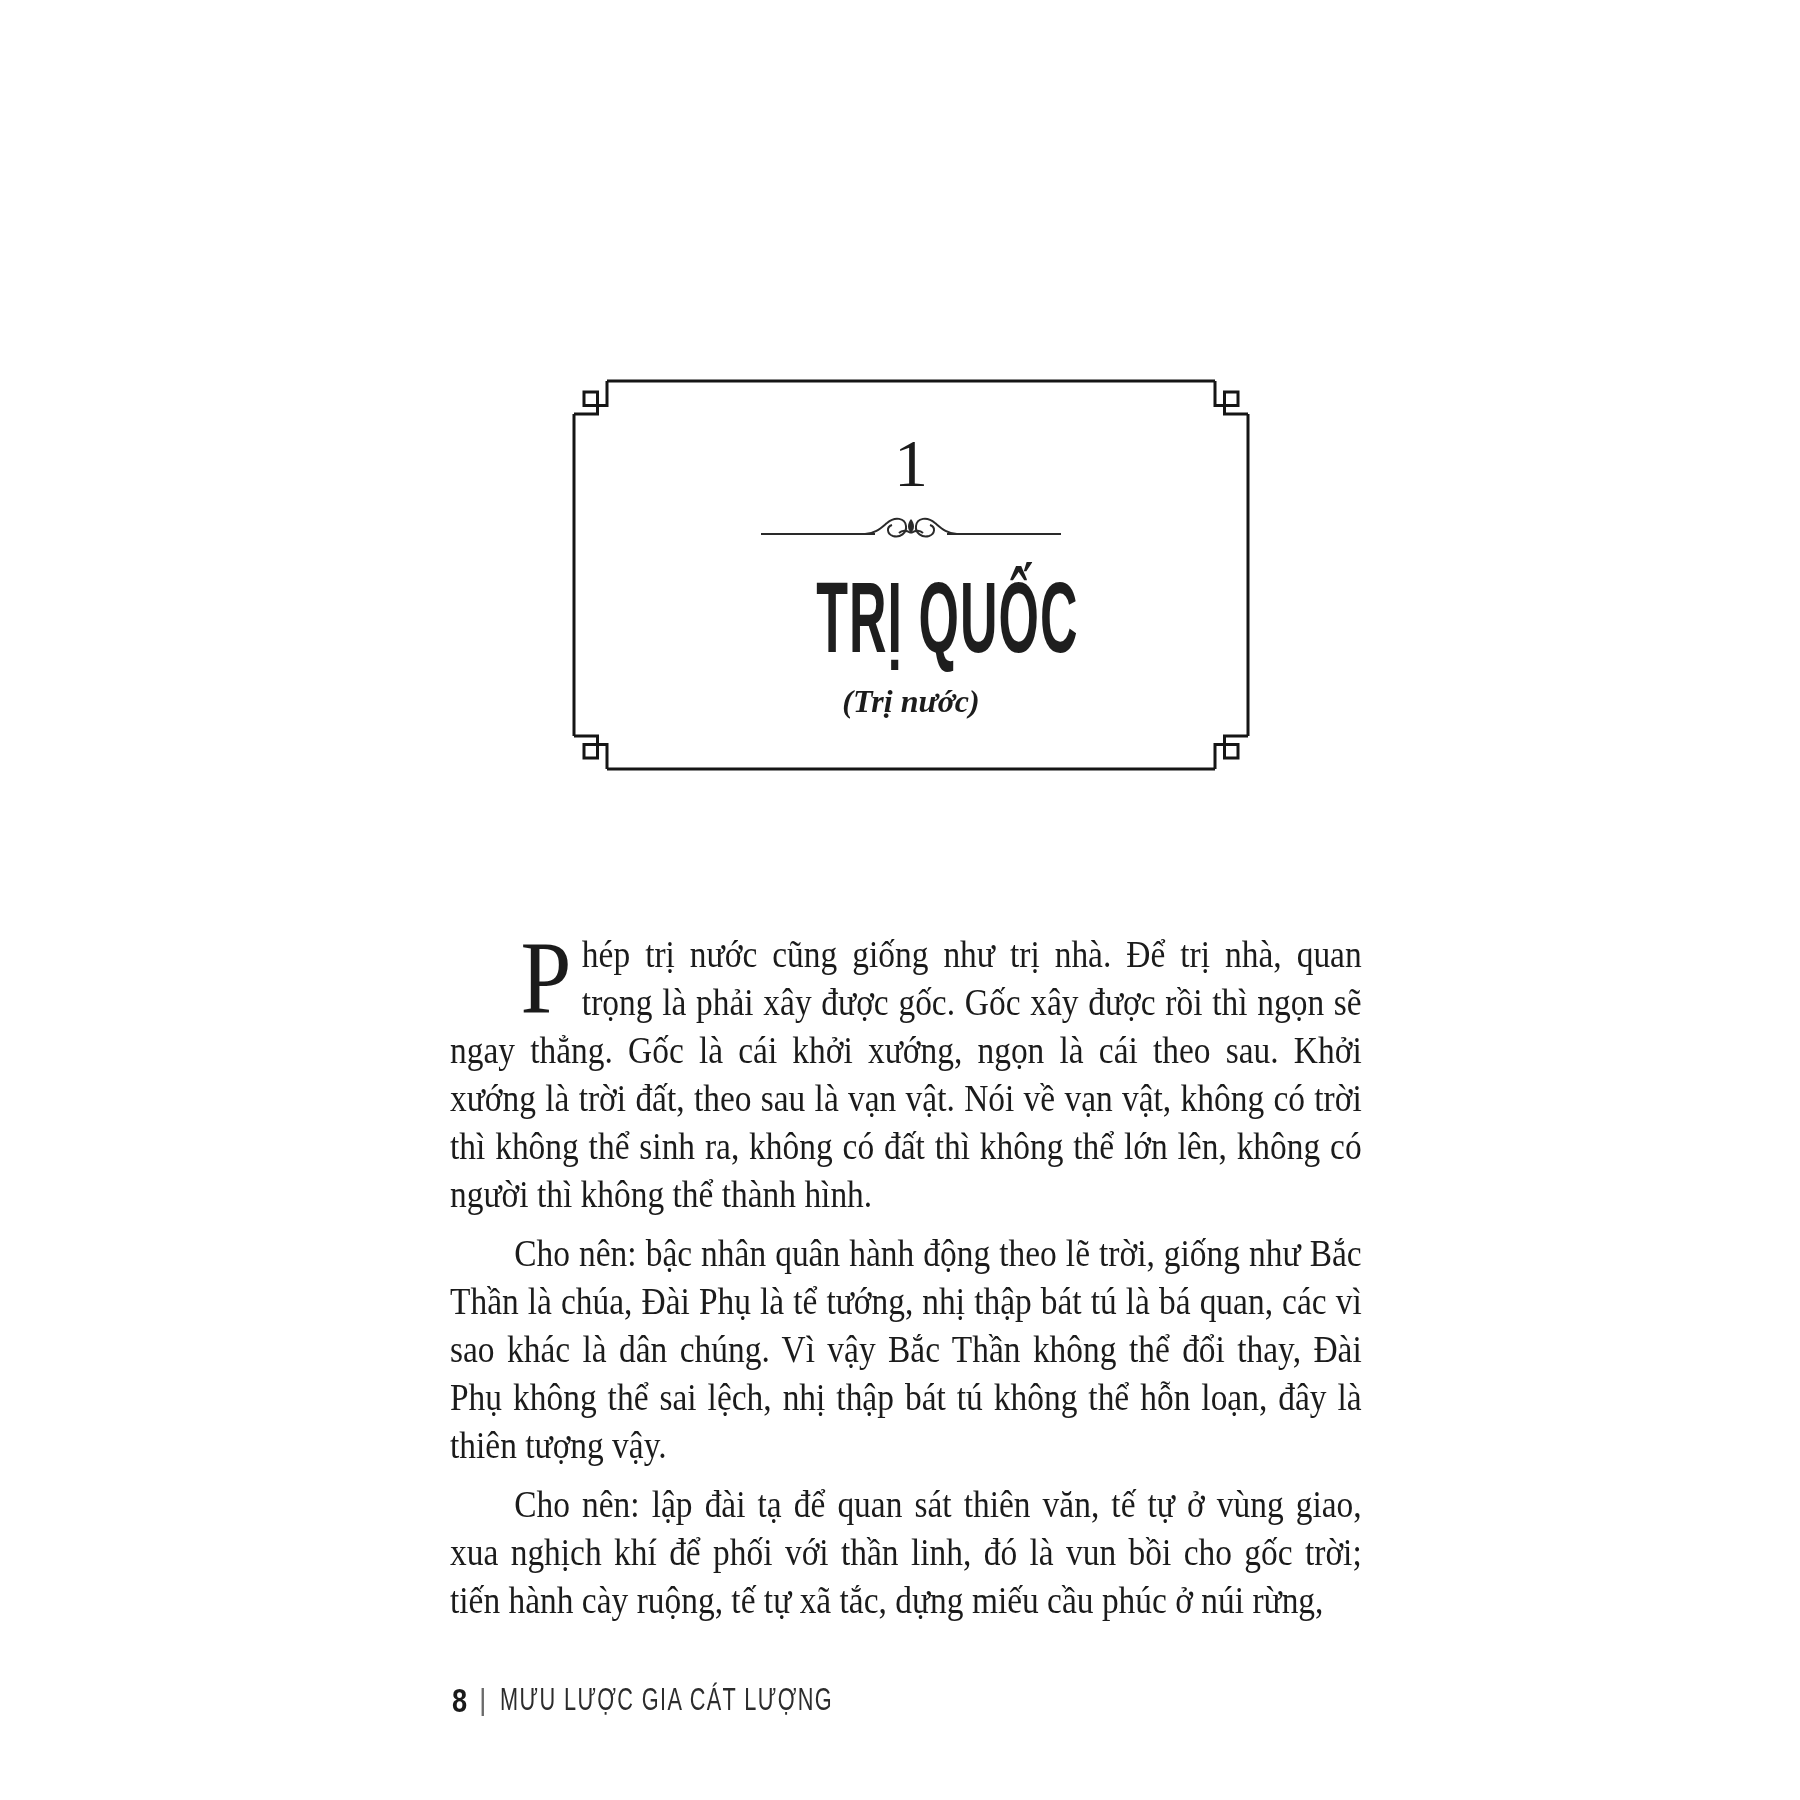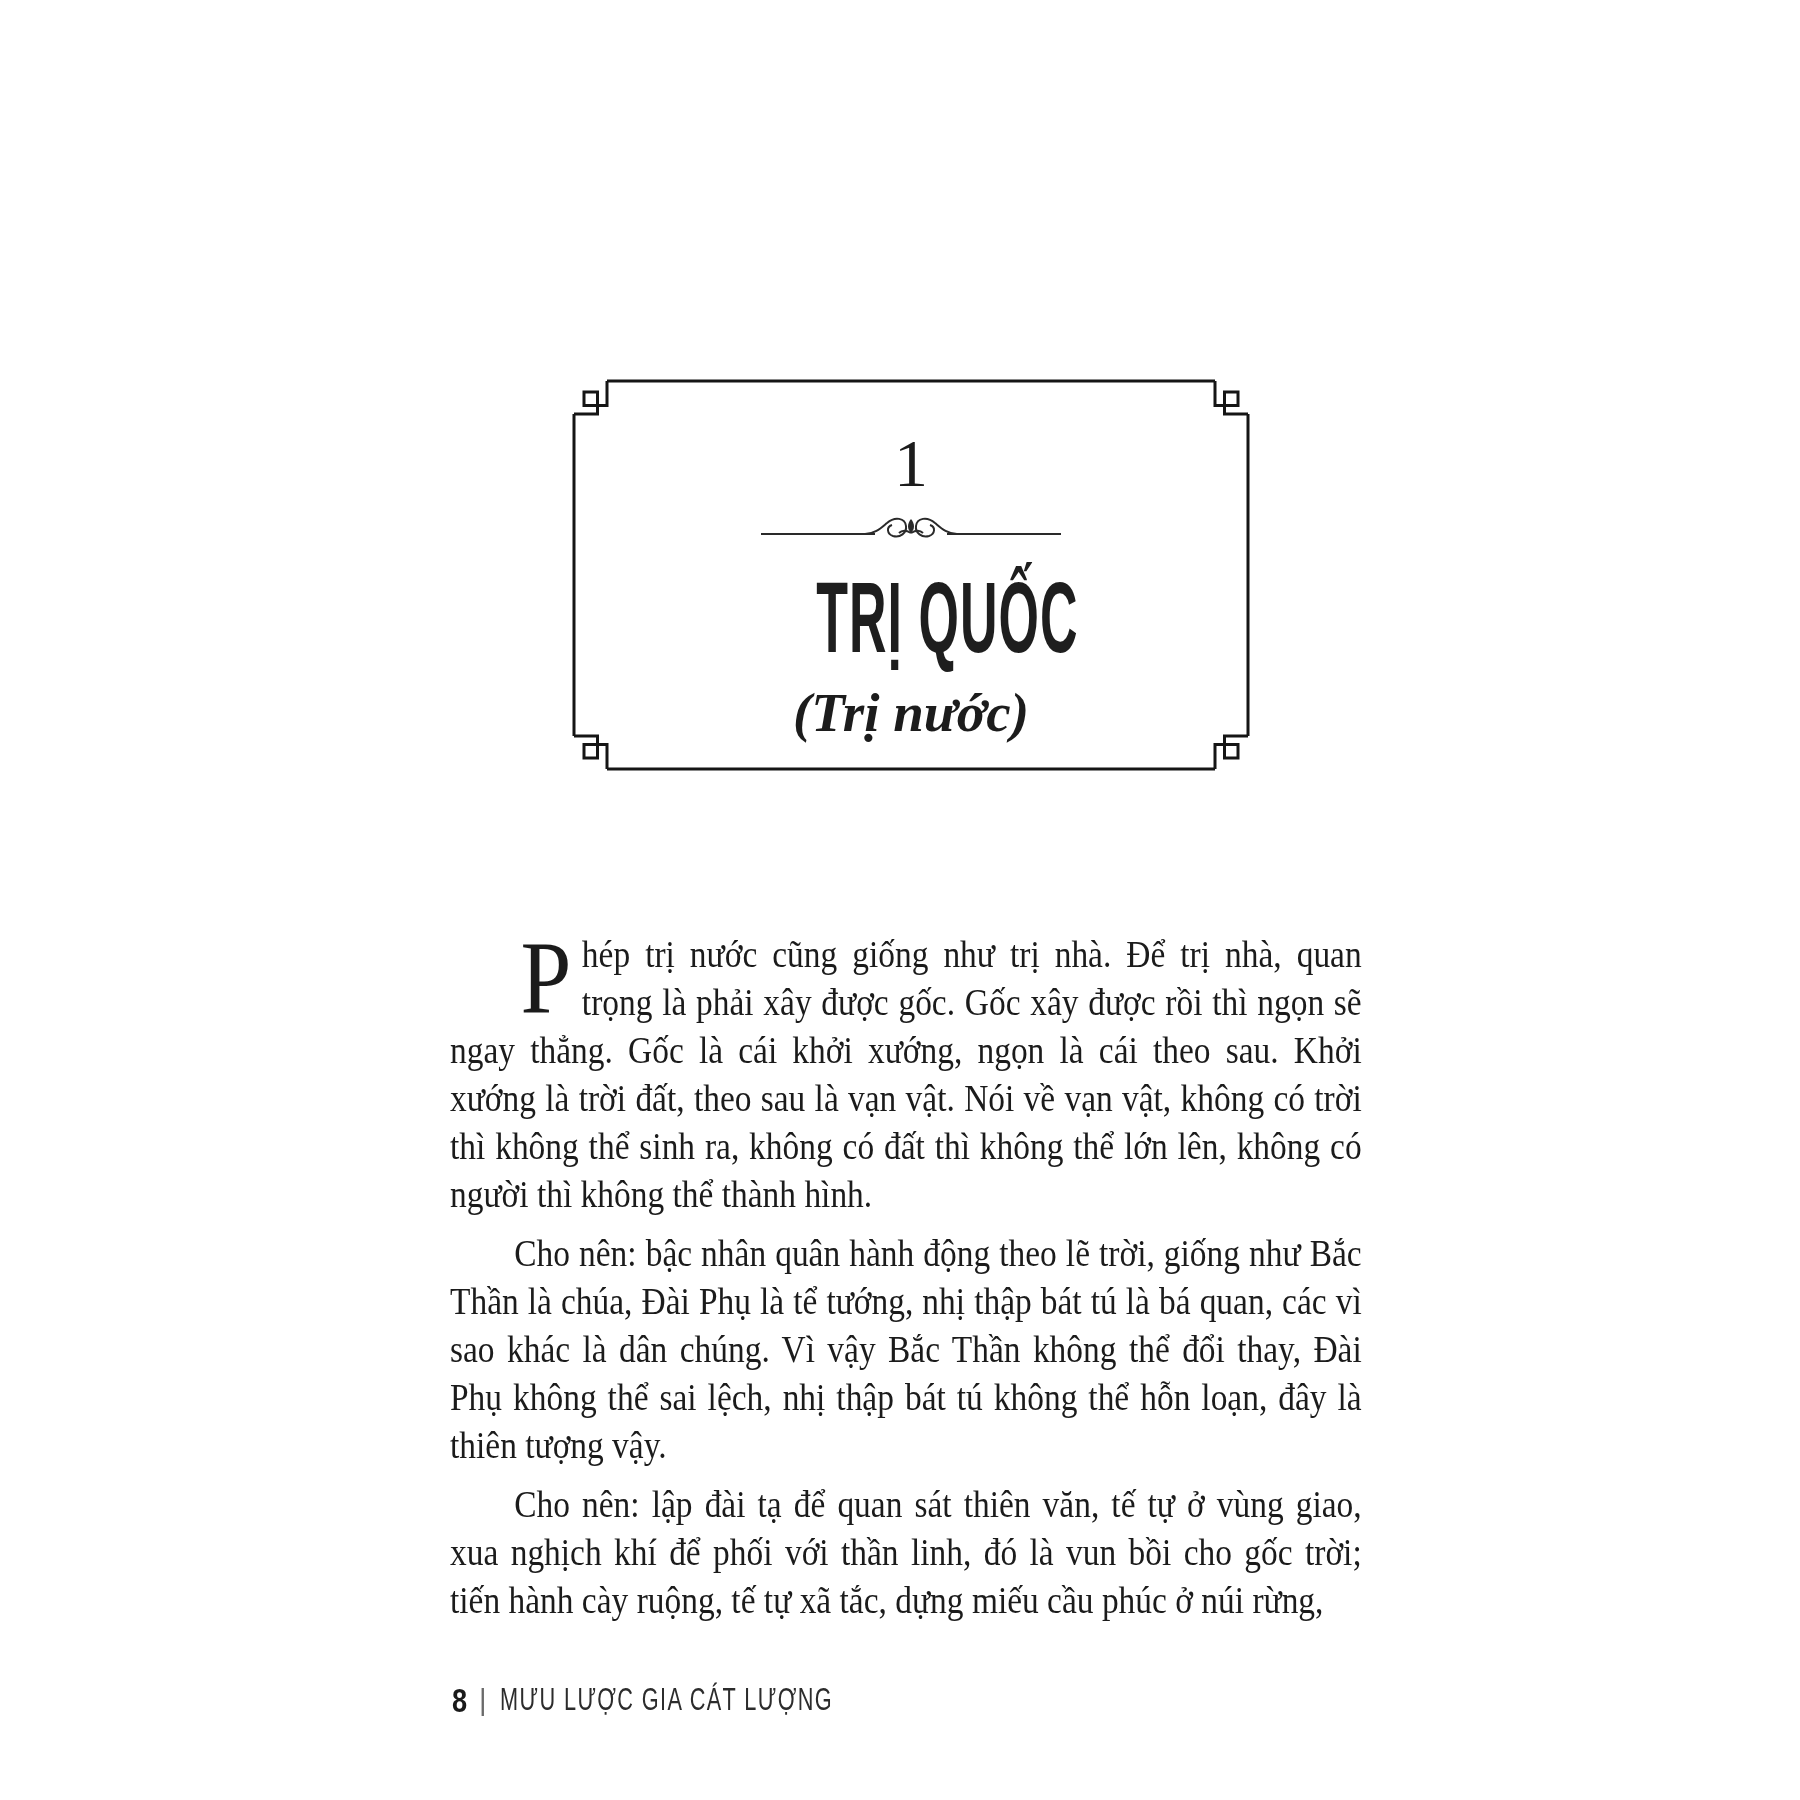--- a/index.html
+++ b/index.html
@@ -18,21 +18,21 @@
   .divider{position:absolute;top:132px;left:50%;transform:translateX(-50%);width:300px;height:40px;}
   .chapter-title{
     position:absolute;top:186px;left:0;width:100%;
     font-family:"Liberation Sans",sans-serif;font-weight:700;font-size:100px;line-height:1;
     color:#1e1e1e;white-space:nowrap;margin-left:36px;
   }
   .chapter-title .squeeze{display:inline-block;transform:scaleX(0.52);letter-spacing:2px;}
   .chapter-subtitle{
     position:absolute;top:304px;left:0;width:100%;
     font-family:"Liberation Serif",serif;font-style:italic;font-weight:700;
-    font-size:55px;line-height:1;color:#1c1c1c;
+    font-size:32px;line-height:1;color:#1c1c1c;
   }
   
   .bodytext{position:absolute;left:450px;top:930px;width:912px;}
   .bodytext-inner{
     width:1036px;transform:scaleX(0.88);transform-origin:0 0;
     font-size:38px;line-height:48px;text-align:justify;color:#1b1b1b;
   }
   .bodytext-inner p{margin:0;}
   .bodytext-inner p.indented{text-indent:73px;margin-top:11px;}
   .dropcap{

